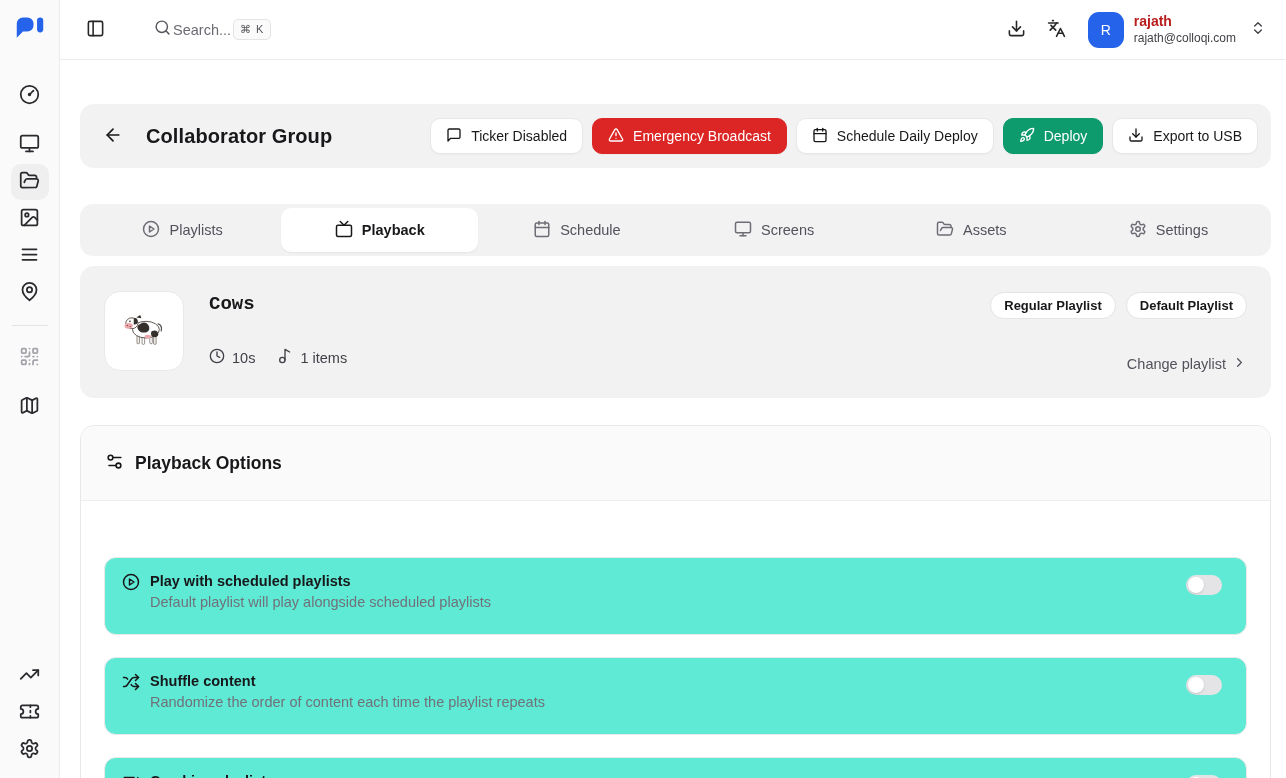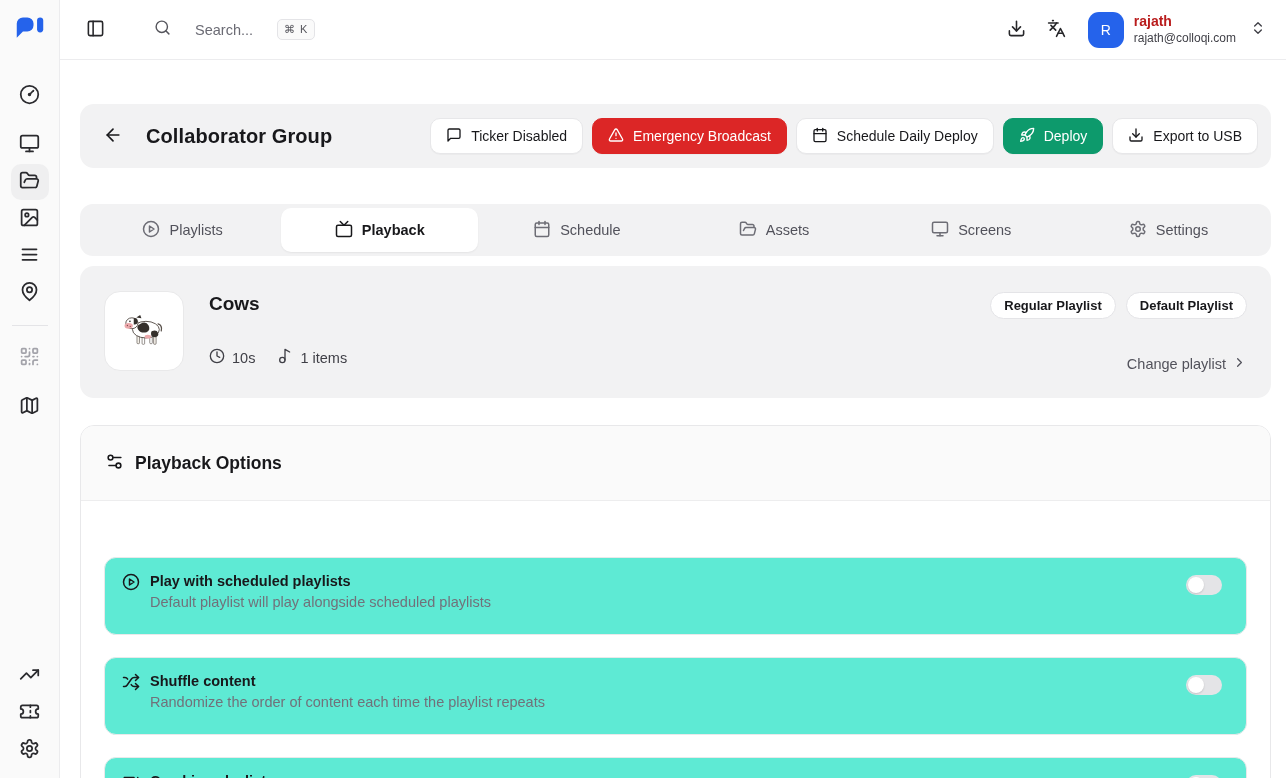--- a/index.html
+++ b/index.html
@@ -21,21 +21,21 @@
   .side-divider { width:36px; height:1px; background:#e4e4e7; margin:13px 0; }
   .side-spacer { flex:1; }
 
   
   .main { flex:1; display:flex; flex-direction:column; min-width:0; }
   .topbar { height:60px; border-bottom:1px solid #ececee; display:flex; align-items:center;
     padding:0 14px 0 18px; background:#fff; flex-shrink:0; }
   .icon-btn { background:transparent; border:none; display:flex; align-items:center; justify-content:center;
     width:34px; height:34px; border-radius:8px; color:#27272a; cursor:pointer; }
   .icon-btn svg { width:19px; height:19px; }
-  .search { display:flex; align-items:center; gap:24px; margin-left:42px; cursor:pointer; }
+  .search { display:flex; align-items:center; gap:2px; margin-left:42px; cursor:pointer; }
   .search svg { width:17px; height:17px; color:#55555c; }
   .search-text { font-size:14.5px; color:#6b6b74; }
   .kbd { font-size:11px; color:#55555c; background:#fafafa; border:1px solid #e4e4e7;
     border-radius:5px; padding:3px 6px; letter-spacing:1px; }
   .topbar-right { margin-left:auto; display:flex; align-items:center; gap:6px; }
   .user-chip { display:flex; align-items:center; gap:10px; padding:4px 6px 4px 8px; border:none;
     background:transparent; border-radius:10px; cursor:pointer; font-family:inherit; }
   .avatar { width:36px; height:36px; border-radius:11px; background:#2563eb; color:#fff;
     display:flex; align-items:center; justify-content:center; font-size:14px; }
   .user-names { text-align:left; line-height:1.25; }
@@ -68,21 +68,21 @@
     font-family:inherit; cursor:pointer; }
   .tab svg { width:18px; height:18px; color:#6d6d75; }
   .tab.active { background:#fff; color:#18181b; font-weight:600; box-shadow:0 1px 2px rgba(0,0,0,.06); }
   .tab.active svg { color:#18181b; }
 
   
   .playlist-card { margin-top:10px; height:132px; display:flex; padding:25px 24px; }
   .thumb { width:80px; height:80px; background:#fff; border:1px solid #e9e9ea; border-radius:16px;
     display:flex; align-items:center; justify-content:center; flex-shrink:0; }
   .pl-info { margin-left:25px; display:flex; flex-direction:column; justify-content:space-between; padding:2px 0 6px; }
-  .pl-title { font-size:19px; font-weight:700; }
+  .pl-title { font-size:19px; font-weight:700;font-family:Liberation Mono, monospace; }
   .pl-meta { display:flex; align-items:center; gap:22px; font-size:14.5px; font-weight:500; color:#3f3f46; }
   .pl-meta .meta { display:flex; align-items:center; gap:7px; }
   .pl-meta svg { width:16px; height:16px; color:#3f3f46; }
   .pl-right { margin-left:auto; display:flex; flex-direction:column; justify-content:space-between;
     align-items:flex-end; padding:1px 0 0; }
   .badges { display:flex; gap:10px; }
   .pill { background:#fff; border:1px solid #e4e4e7; border-radius:999px; padding:5px 13px;
     font-size:13px; font-weight:600; color:#18181b; }
   .change-link { display:flex; align-items:center; gap:6px; background:none; border:none;
     font-size:14.5px; color:#52525b; font-family:inherit; cursor:pointer; }
@@ -334,31 +334,31 @@
           <span><svg viewBox="0 0 24 24" width="18" height="18" fill="none" stroke="currentColor" stroke-width="2" stroke-linecap="round" stroke-linejoin="round">
                 <rect x="3" y="4" width="18" height="18" rx="2"></rect>
                 <line x1="16" y1="2" x2="16" y2="6"></line>
                 <line x1="8" y1="2" x2="8" y2="6"></line>
                 <line x1="3" y1="10" x2="21" y2="10"></line>
               </svg></span>
           <span>Schedule</span>
         </button>
         <button class="tab">
           <span><svg viewBox="0 0 24 24" width="18" height="18" fill="none" stroke="currentColor" stroke-width="2" stroke-linecap="round" stroke-linejoin="round">
-                <path d="m6 14 1.5-2.9A2 2 0 0 1 9.24 10H20a2 2 0 0 1 1.94 2.5l-1.54 6a2 2 0 0 1-1.95 1.5H4a2 2 0 0 1-2-2V5a2 2 0 0 1 2-2h3.9a2 2 0 0 1 1.69.9l.81 1.2a2 2 0 0 0 1.67.9H18a2 2 0 0 1 2 2v2"></path>
-              </svg></span>
-          <span>Assets</span>
-        </button>
-        <button class="tab">
-          <span><svg viewBox="0 0 24 24" width="18" height="18" fill="none" stroke="currentColor" stroke-width="2" stroke-linecap="round" stroke-linejoin="round">
                 <rect x="2" y="3" width="20" height="14" rx="2"></rect>
                 <line x1="8" y1="21" x2="16" y2="21"></line>
                 <line x1="12" y1="17" x2="12" y2="21"></line>
               </svg></span>
           <span>Screens</span>
+        </button>
+        <button class="tab">
+          <span><svg viewBox="0 0 24 24" width="18" height="18" fill="none" stroke="currentColor" stroke-width="2" stroke-linecap="round" stroke-linejoin="round">
+                <path d="m6 14 1.5-2.9A2 2 0 0 1 9.24 10H20a2 2 0 0 1 1.94 2.5l-1.54 6a2 2 0 0 1-1.95 1.5H4a2 2 0 0 1-2-2V5a2 2 0 0 1 2-2h3.9a2 2 0 0 1 1.69.9l.81 1.2a2 2 0 0 0 1.67.9H18a2 2 0 0 1 2 2v2"></path>
+              </svg></span>
+          <span>Assets</span>
         </button>
         <button class="tab">
           <span><svg viewBox="0 0 24 24" width="18" height="18" fill="none" stroke="currentColor" stroke-width="2" stroke-linecap="round" stroke-linejoin="round">
                 <path d="M12.22 2h-.44a2 2 0 0 0-2 2v.18a2 2 0 0 1-1 1.73l-.43.25a2 2 0 0 1-2 0l-.15-.08a2 2 0 0 0-2.73.73l-.22.38a2 2 0 0 0 .73 2.73l.15.1a2 2 0 0 1 1 1.72v.51a2 2 0 0 1-1 1.74l-.15.09a2 2 0 0 0-.73 2.73l.22.38a2 2 0 0 0 2.73.73l.15-.08a2 2 0 0 1 2 0l.43.25a2 2 0 0 1 1 1.73V20a2 2 0 0 0 2 2h.44a2 2 0 0 0 2-2v-.18a2 2 0 0 1 1-1.73l.43-.25a2 2 0 0 1 2 0l.15.08a2 2 0 0 0 2.73-.73l.22-.39a2 2 0 0 0-.73-2.73l-.15-.08a2 2 0 0 1-1-1.74v-.5a2 2 0 0 1 1-1.74l.15-.09a2 2 0 0 0 .73-2.73l-.22-.38a2 2 0 0 0-2.73-.73l-.15.08a2 2 0 0 1-2 0l-.43-.25a2 2 0 0 1-1-1.73V4a2 2 0 0 0-2-2z"></path>
                 <circle cx="12" cy="12" r="3"></circle>
               </svg></span>
           <span>Settings</span>
         </button>
       </nav>
 

